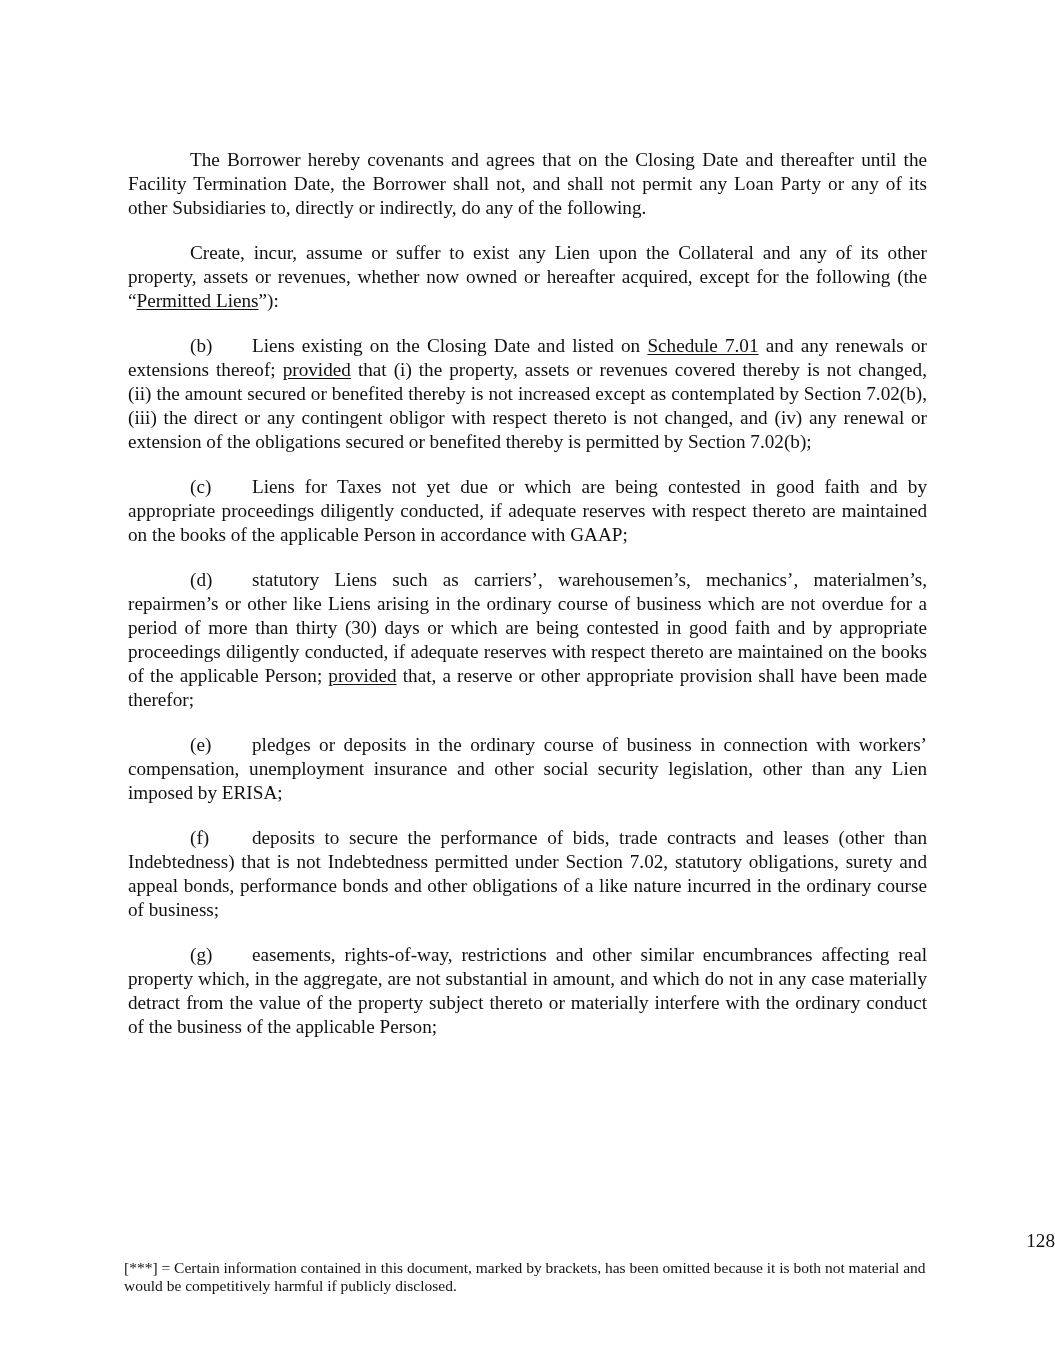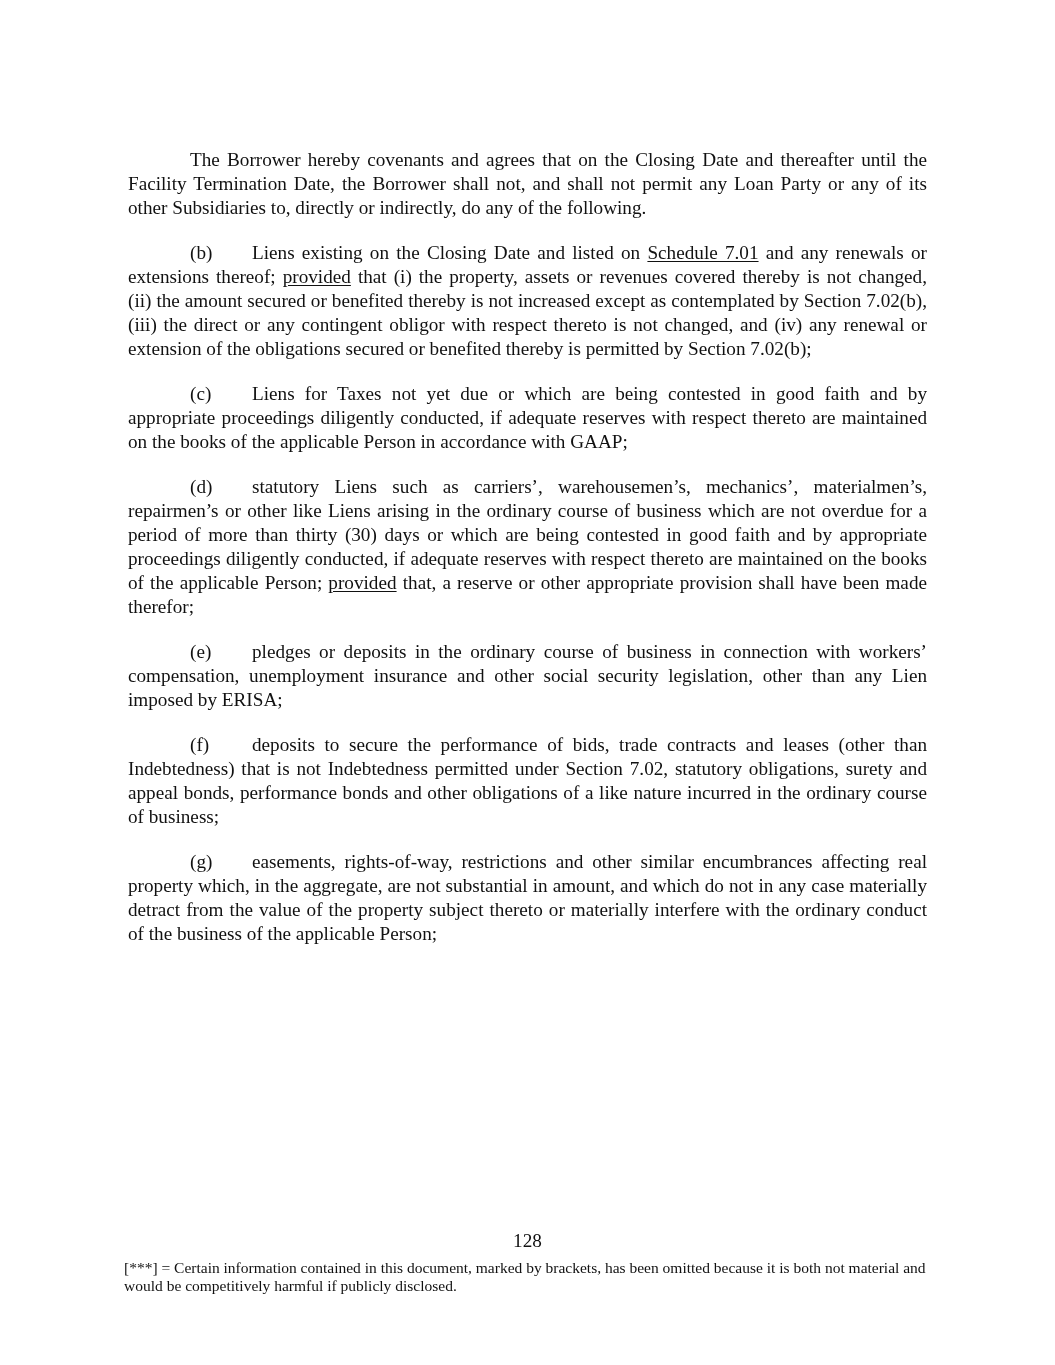--- a/index.html
+++ b/index.html
@@ -18,35 +18,36 @@
     p { margin: 4px; text-align: justify; }
     .intro { margin-top: 24px; text-indent: 62px; }
     .sec { margin-top: 21px; font-weight: bold; text-align: left; }
     .sec .gap { display: inline-block; width: 17px; }
     .u { text-decoration: underline; text-underline-offset: 2px; }
     .para { margin-top: 21px; text-indent: 62px; }
     .item { margin-top: 21px; text-indent: 62px; }
     .item .lbl { display: inline-block; text-indent: 0; width: 62px; }
     .pagenum {
       position: absolute; left: 0; width: 1055px; top: 1230px;
-      text-align: center; font-size: 19.2px;
+      text-align: right; font-size: 19.2px;
     }
     .footnote {
       position: absolute; left: 124px; top: 1259px; width: 810px;
       font-size: 15.5px; line-height: 18px; text-align: left;
     }
   </style>
 </head>
 <body>
 
 <div class="page">
 
   <p class="intro">The Borrower hereby covenants and agrees that on the Closing Date and thereafter until the Facility Termination Date, the Borrower shall not, and shall not permit any Loan Party or any of its other Subsidiaries to, directly or indirectly, do any of the following.</p>
 
 
+  <p class="para"><span>Create, incur, assume or suffer to exist any Lien upon the Collateral and any of its other property, assets or revenues, whether now owned or hereafter acquired, except for the following (the “</span><span class="u">Permitted Liens</span><span>”):</span></p>
 
 
   <p class="item"><span class="lbl">(b)</span><span>Liens existing on the Closing Date and listed on </span><span class="u">Schedule 7.01</span><span> and any renewals or extensions thereof; </span><span class="u">provided</span><span> that (i)&nbsp;the property, assets or revenues covered thereby is not changed, (ii)&nbsp;the amount secured or benefited thereby is not increased except as contemplated by Section&nbsp;7.02(b), (iii)&nbsp;the direct or any contingent obligor with respect thereto is not changed, and (iv)&nbsp;any renewal or extension of the obligations secured or benefited thereby is permitted by Section&nbsp;7.02(b);</span></p>
 
   <p class="item"><span class="lbl">(c)</span><span>Liens for Taxes not yet due or which are being contested in good faith and by appropriate proceedings diligently conducted, if adequate reserves with respect thereto are maintained on the books of the applicable Person in accordance with GAAP;</span></p>
 
   <p class="item"><span class="lbl">(d)</span><span>statutory Liens such as carriers’, warehousemen’s, mechanics’, materialmen’s, repairmen’s or other like Liens arising in the ordinary course of business which are not overdue for a period of more than thirty (30)&nbsp;days or which are being contested in good faith and by appropriate proceedings diligently conducted, if adequate reserves with respect thereto are maintained on the books of the applicable Person; </span><span class="u">provided</span><span> that, a reserve or other appropriate provision shall have been made therefor;</span></p>
 
   <p class="item"><span class="lbl">(e)</span><span>pledges or deposits in the ordinary course of business in connection with workers’ compensation, unemployment insurance and other social security legislation, other than any Lien imposed by ERISA;</span></p>
 

